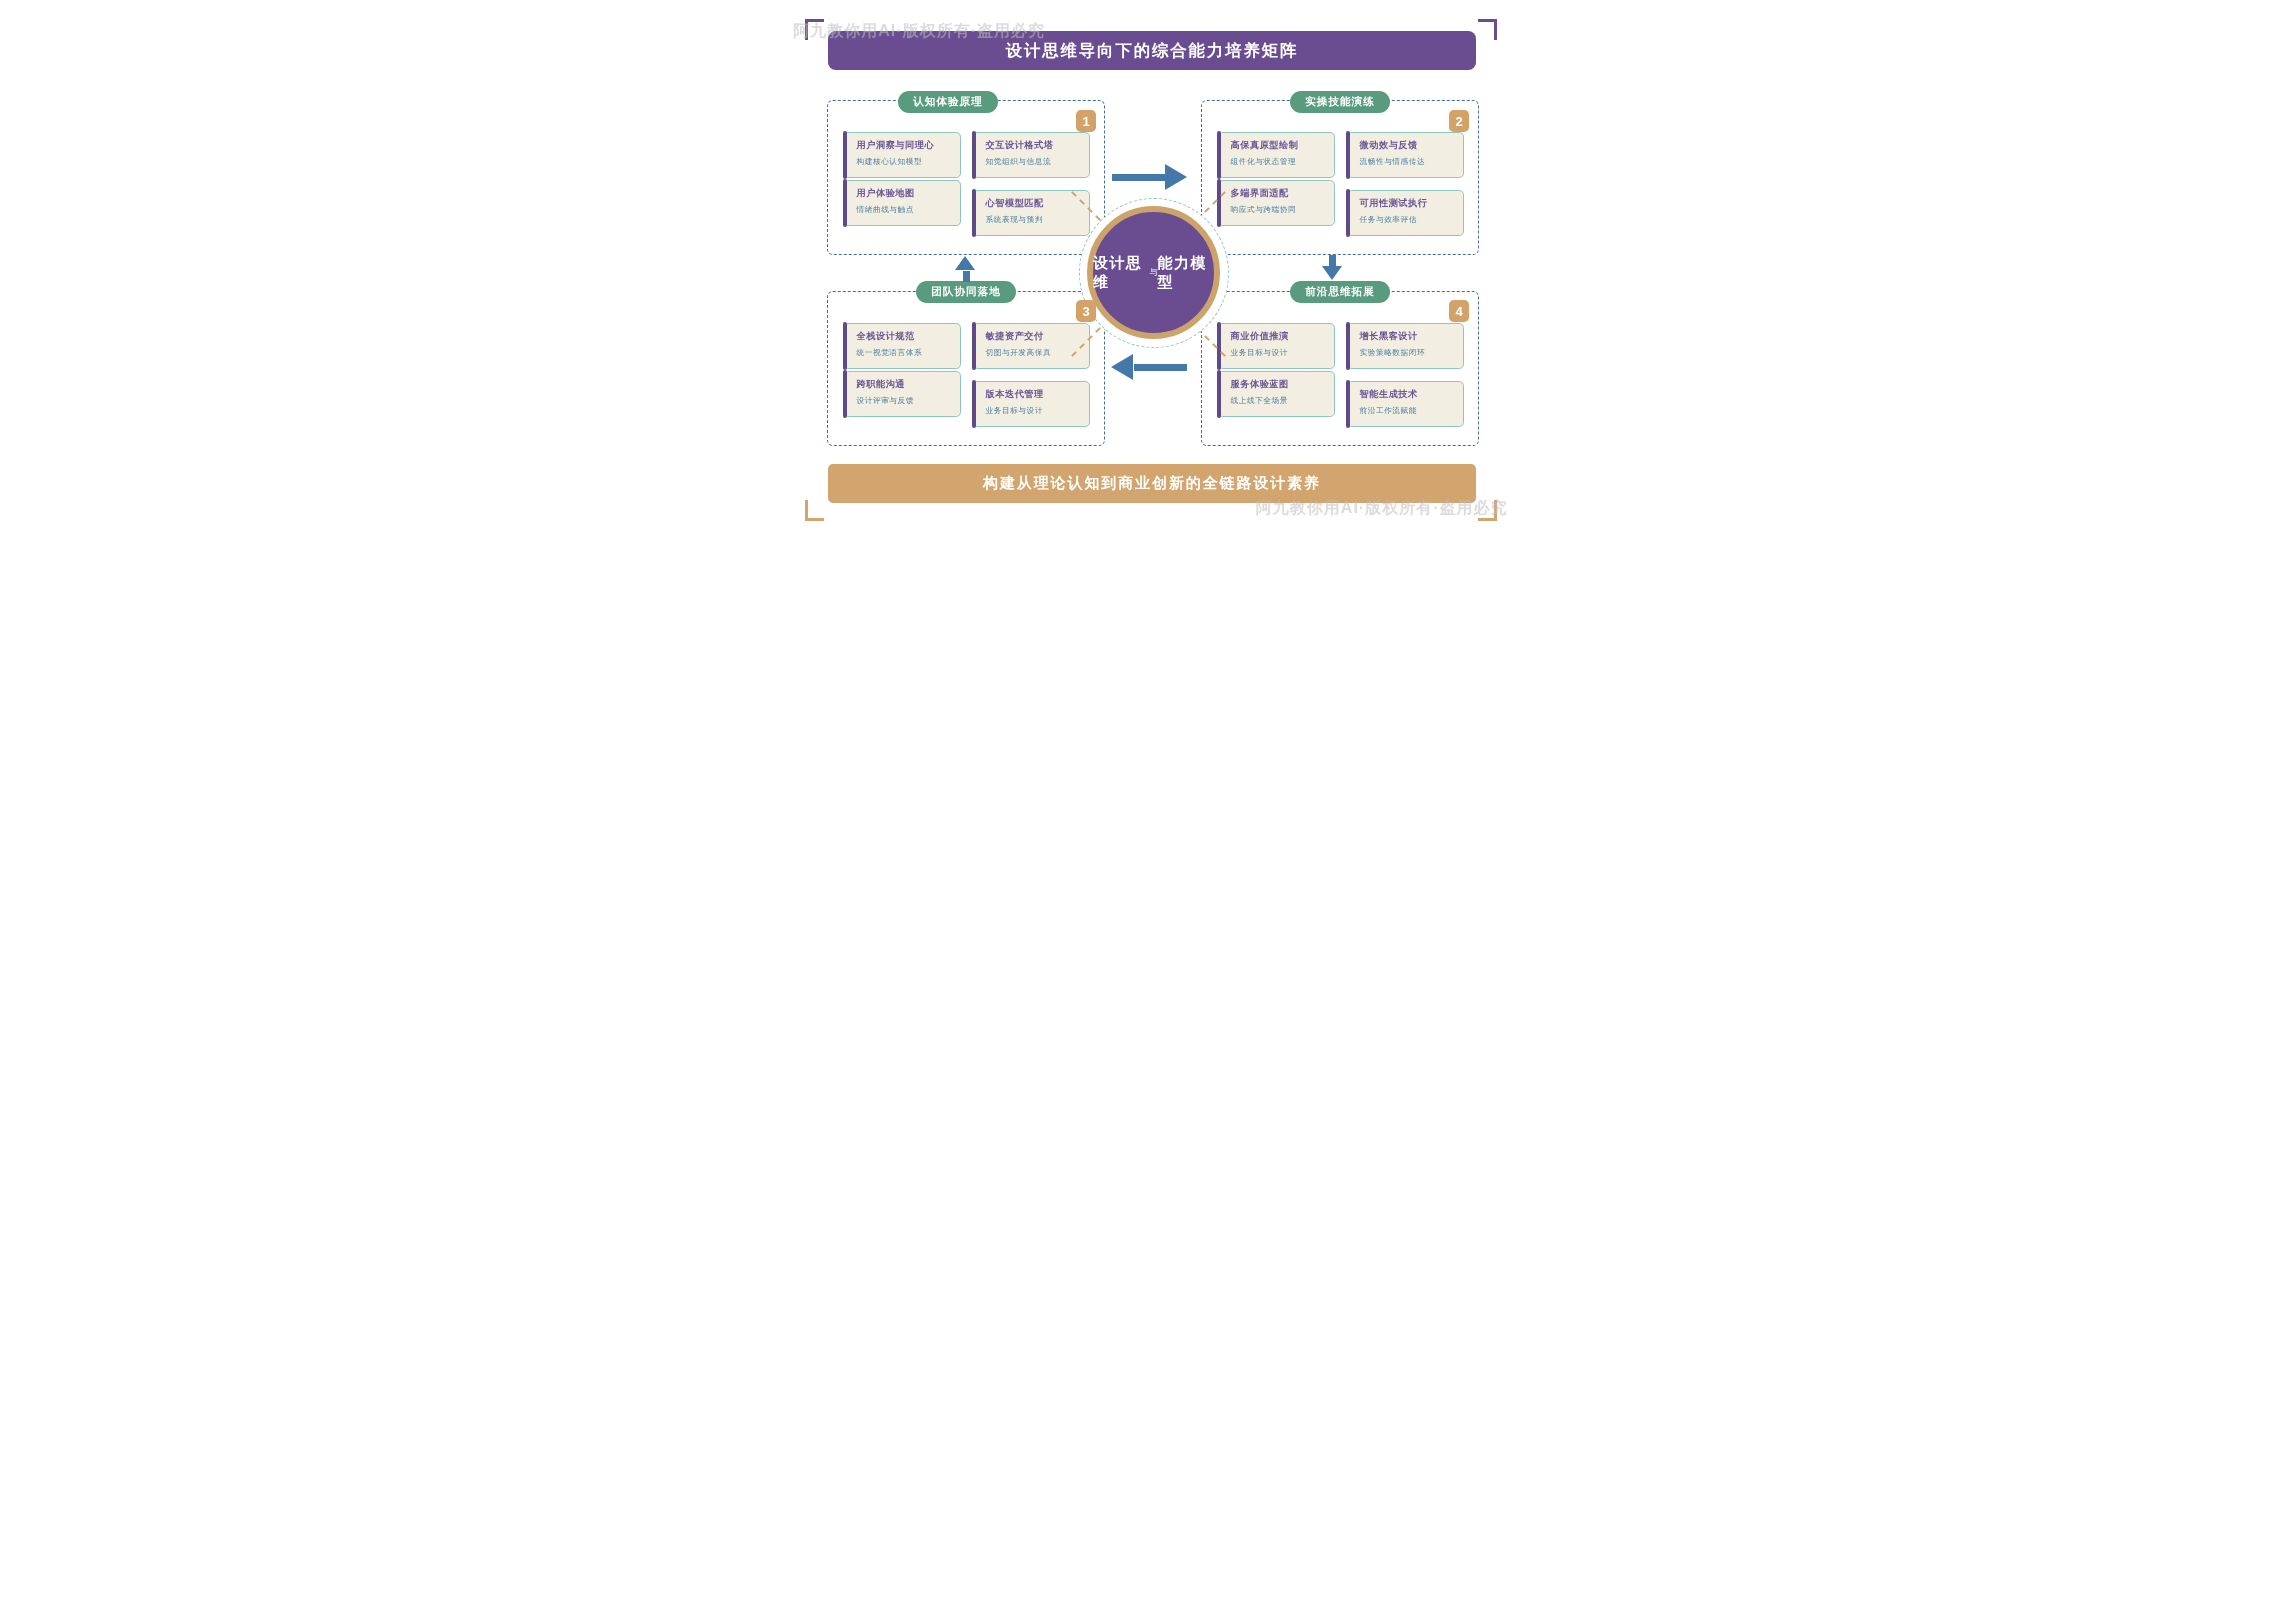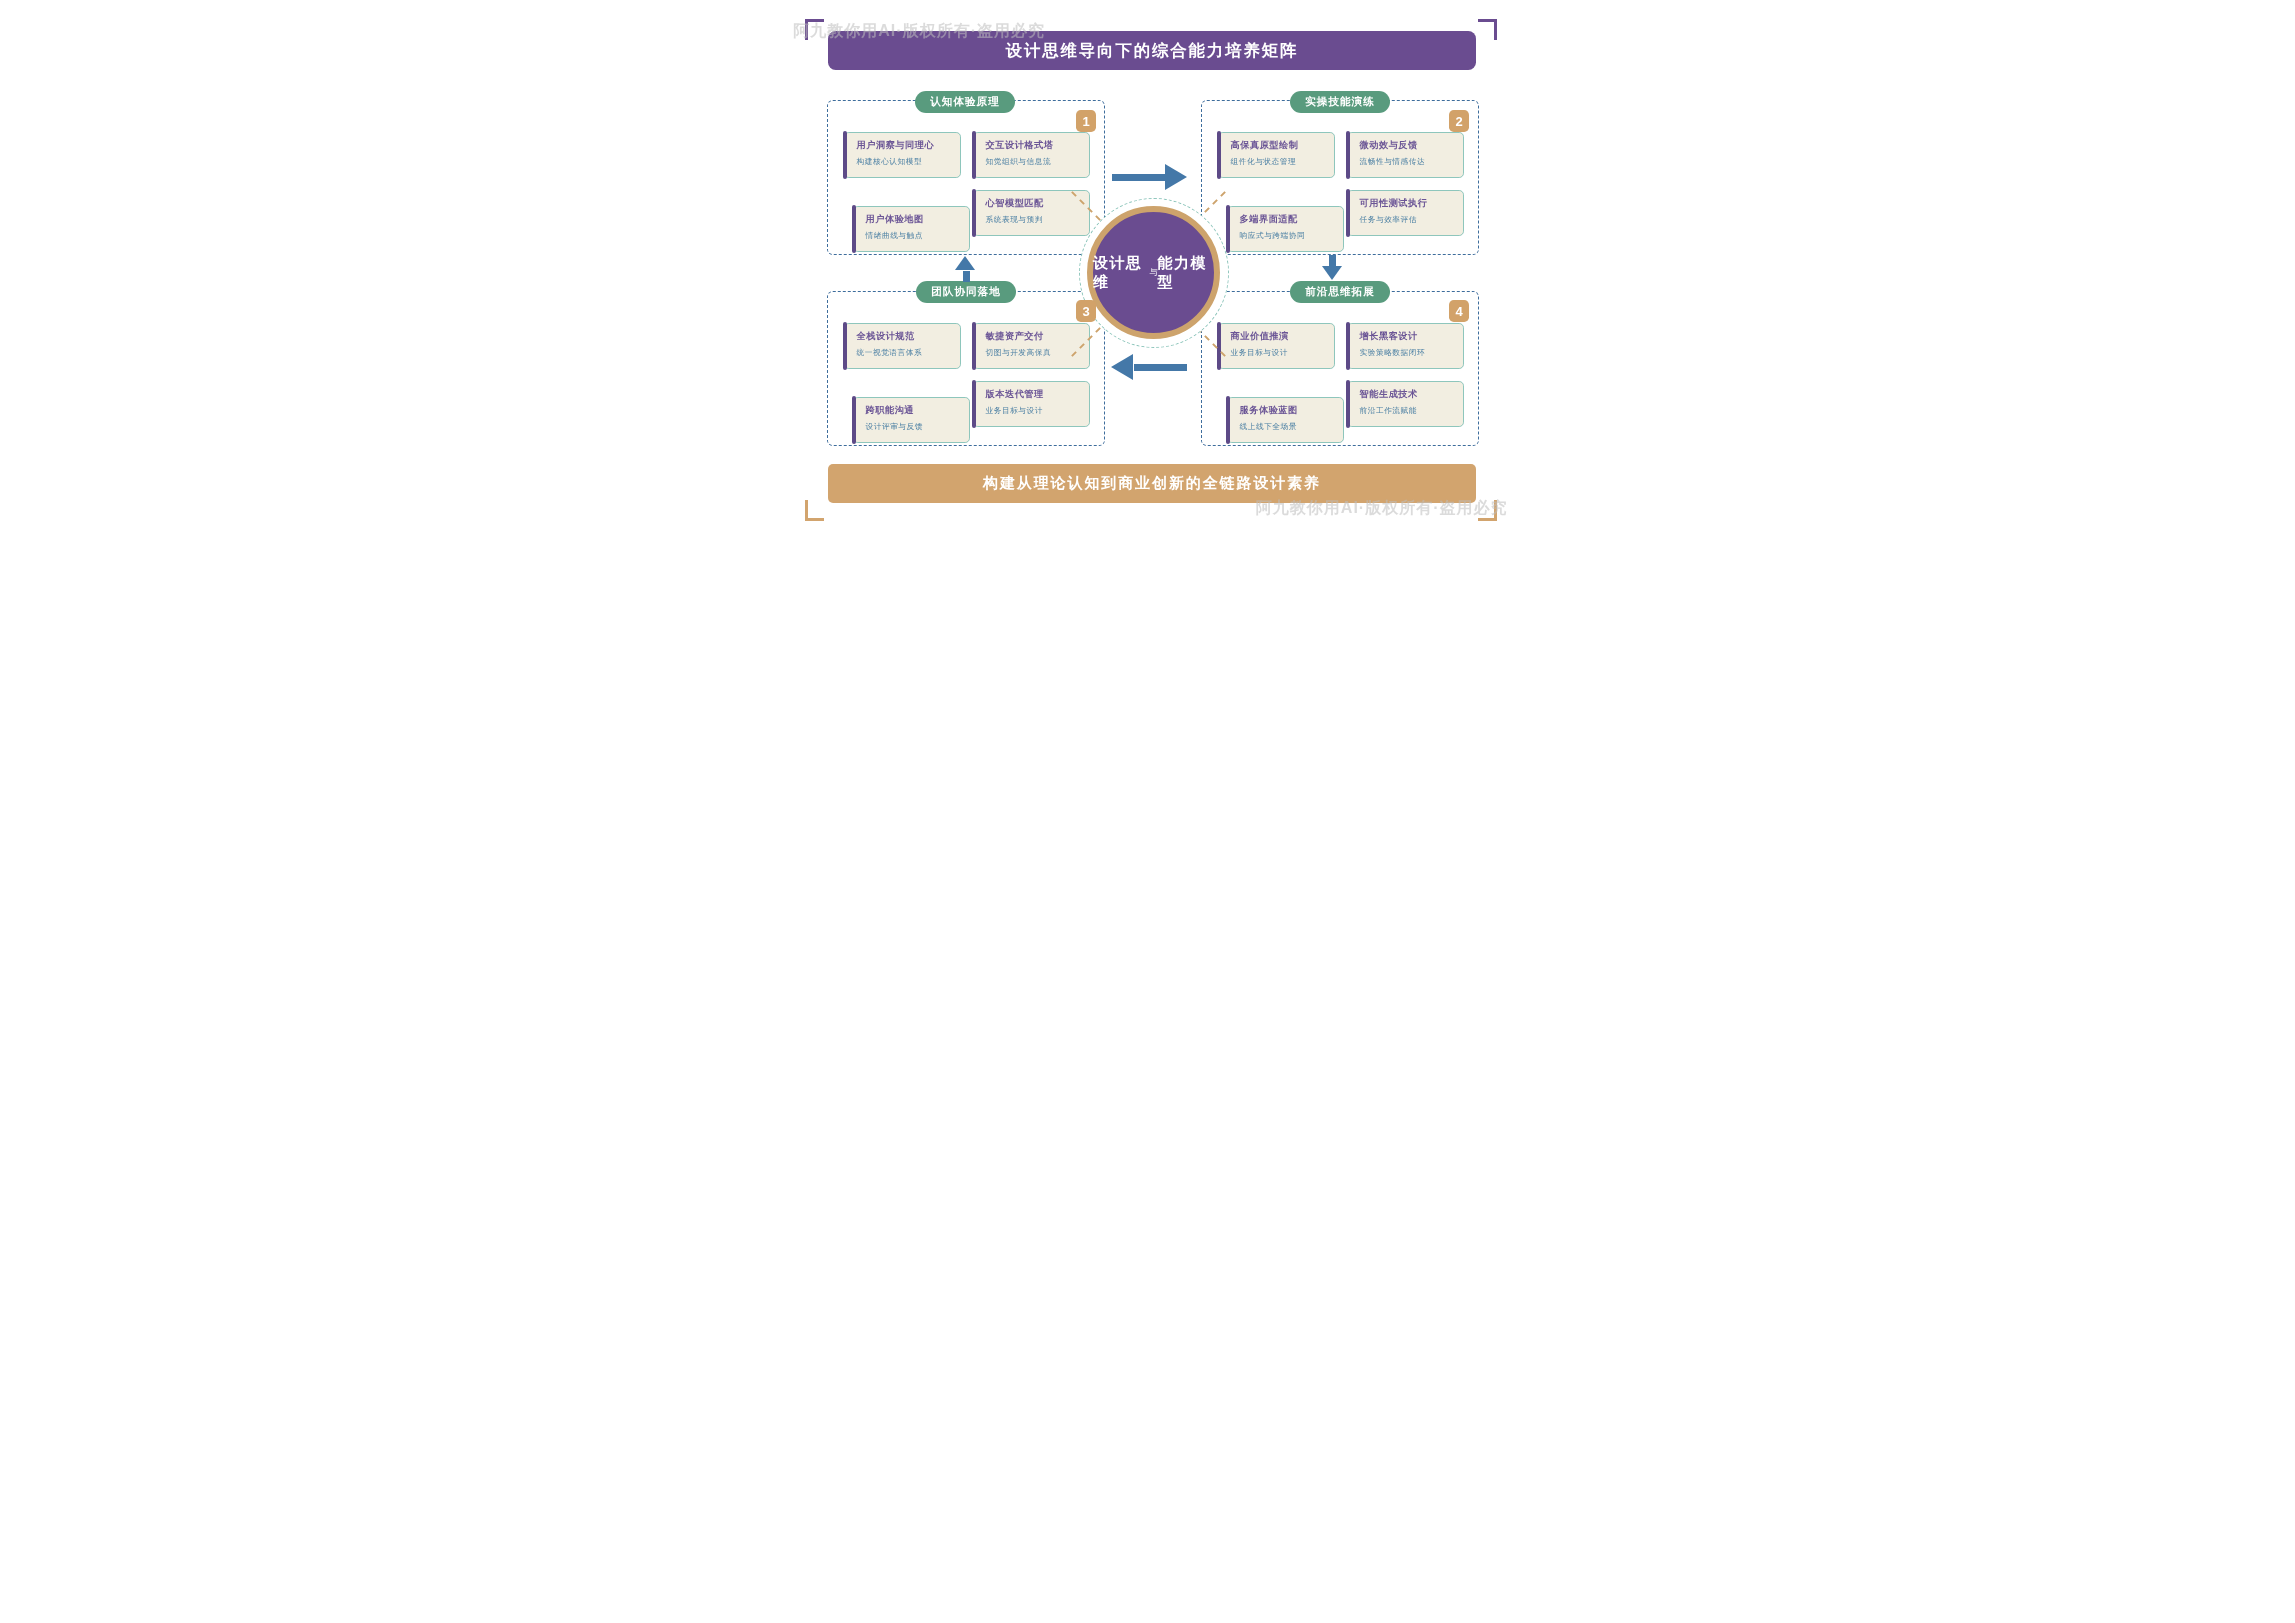--- a/index.html
+++ b/index.html
@@ -27,41 +27,41 @@
   
   .quad{position:absolute;width:276px;height:153px;border:1px dashed #3e6d9c;border-radius:5.8px;z-index:1;}
   .quad.q1{left:52px;top:100px;}
   .quad.q2{left:426px;top:100px;}
   .quad.q3{left:52px;top:291px;}
   .quad.q4{left:426px;top:291px;}
 
   
   .pill{position:absolute;width:100px;height:22px;background:#599b7e;border-radius:11.6px;display:flex;align-items:center;justify-content:center;z-index:3;}
   .pill span{color:#ffffff;font-size:10.6px;font-weight:bold;letter-spacing:1px;}
-  .pill.p1{left:140px;top:91px;}
+  .pill.p1{left:123px;top:91px;}
   .pill.p2{left:515px;top:91px;}
   .pill.p3{left:141px;top:281px;}
   .pill.p4{left:515px;top:281px;}
 
   
   .badge{position:absolute;width:20px;height:22px;background:#d2a269;border-radius:4.8px;display:flex;align-items:center;justify-content:center;z-index:6;}
   .badge span{color:#ffffff;font-size:13px;font-weight:bold;}
   .badge.b1{left:301px;top:110px;}
   .badge.b2{left:674px;top:110px;}
   .badge.b3{left:301px;top:300px;}
   .badge.b4{left:674px;top:300px;}
 
   
   .card{position:absolute;width:117px;height:46px;background:#f2eee1;border:1px solid #8ec6bc;border-radius:4.8px;box-sizing:border-box;z-index:2;}
   .card::before{content:"";position:absolute;left:-2.4px;top:-1.9px;bottom:-1.9px;width:4.3px;background:#5d4a87;border-radius:2.9px;}
   .card .ct{margin:6.3px 0 0 11.6px;font-size:9.2px;font-weight:bold;color:#6b5596;letter-spacing:0.5px;white-space:nowrap;}
   .card .cs{margin:4.3px 0 0 11.6px;font-size:7.7px;color:#4a7fa3;letter-spacing:0.5px;white-space:nowrap;}
   .card.c-a{left:16px;top:31px;}
   .card.c-b{left:145px;top:31px;}
-  .card.c-c{left:16px;top:105px;margin-left:9px;}
+  .card.c-c{left:16px;top:79px;}
   .card.c-d{left:145px;top:89px;}
 
   
   .center-dashed{position:absolute;left:304px;top:198px;width:150px;height:150px;border-radius:50%;border:1.4px dashed #8ec6bc;background:#ffffff;box-sizing:border-box;z-index:4;}
   .center-circle{position:absolute;left:312px;top:206px;width:133px;height:133px;border-radius:50%;background:#6a4c90;border:6.3px solid #cda36c;box-sizing:border-box;z-index:5;display:flex;flex-direction:row;align-items:center;justify-content:center;}
   .center-circle .l1,.center-circle .l3{color:#ffffff;font-size:15px;font-weight:bold;letter-spacing:1.4px;}
   .center-circle .l2{color:#ffffff;font-size:8.2px;margin:3.9px 0;}
 
   
   .diag{position:absolute;width:40px;border-top:2.9px dashed #cda36c;z-index:2;}

